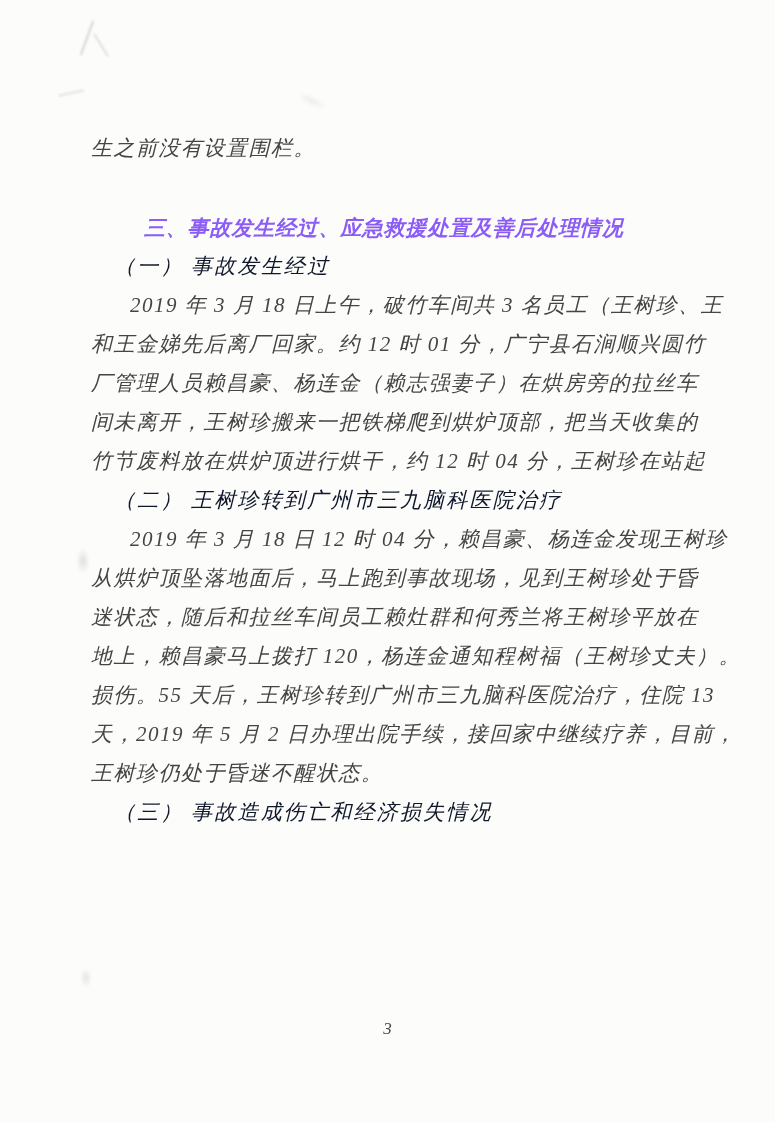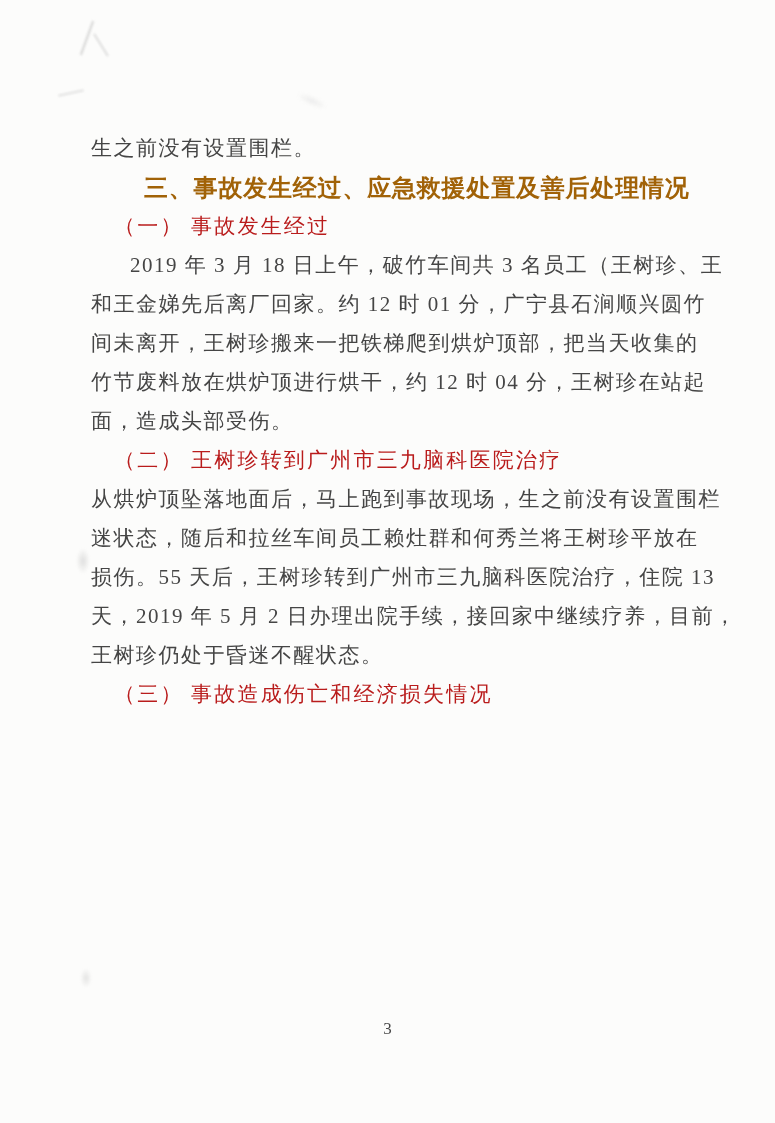--- a/index.html
+++ b/index.html
@@ -7,47 +7,49 @@
     padding: 0;
     background: #f4f4f2;
   }
   .page {
     position: relative;
     width: 775px;
     height: 1123px;
     background: #fcfcfb;
     overflow: hidden;
     font-family: "Liberation Serif", "DejaVu Serif", serif;
+    font-style: italic;
   }
   .text-block {
     position: absolute;
     left: 91px;
     top: 129px;
     width: 625px;
   }
   .line {
     height: 39px;
     line-height: 39px;
     font-size: 21px;
     letter-spacing: 1.5px;
     color: #454545;
     white-space: pre;
   }
   .section-heading {
     padding-left: 53px;
     font-family: "Liberation Sans", "DejaVu Sans", sans-serif;
     font-weight: 700;
-    font-size: 24px;
+    font-size: 21px;
     letter-spacing: 0.8px;
-    color: #a16207;
+    color: #8b5cf6;
+    margin-top: 40px;
   }
   .subsection-heading {
     padding-left: 23px;
     letter-spacing: 2.2px;
-    color: #b91c1c;
+    color: #0f172a;
   }
   .paragraph-start {
     padding-left: 39px;
     text-align: center;
   }
   .page-number {
     position: absolute;
     top: 1018px;
     left: 0;
     width: 775px;
@@ -109,26 +111,28 @@
   <div class="artifact artifact-smudge-1"></div>
   <div class="artifact artifact-smudge-2"></div>
   <div class="artifact artifact-smudge-3"></div>
 
   <div class="text-block">
     <div class="line">生之前没有设置围栏。</div>
     <div class="line section-heading">三、事故发生经过、应急救援处置及善后处理情况</div>
     <div class="line subsection-heading">（一） 事故发生经过</div>
     <div class="line paragraph-start">2019 年 3 月 18 日上午，破竹车间共 3 名员工（王树珍、王</div>
     <div class="line">和王金娣先后离厂回家。约 12 时 01 分，广宁县石涧顺兴圆竹</div>
+    <div class="line">厂管理人员赖昌豪、杨连金（赖志强妻子）在烘房旁的拉丝车</div>
     <div class="line">间未离开，王树珍搬来一把铁梯爬到烘炉顶部，把当天收集的</div>
     <div class="line">竹节废料放在烘炉顶进行烘干，约 12 时 04 分，王树珍在站起</div>
-    <div class="line">面，造成头部受伤。</div>
     <div class="line subsection-heading">（二） 王树珍转到广州市三九脑科医院治疗</div>
-    <div class="line">从烘炉顶坠落地面后，马上跑到事故现场，生之前没有设置围栏</div>
+    <div class="line paragraph-start">2019 年 3 月 18 日 12 时 04 分，赖昌豪、杨连金发现王树珍</div>
+    <div class="line">从烘炉顶坠落地面后，马上跑到事故现场，见到王树珍处于昏</div>
     <div class="line">迷状态，随后和拉丝车间员工赖灶群和何秀兰将王树珍平放在</div>
+    <div class="line">地上，赖昌豪马上拨打 120，杨连金通知程树福（王树珍丈夫）。</div>
     <div class="line">损伤。55 天后，王树珍转到广州市三九脑科医院治疗，住院 13</div>
     <div class="line">天，2019 年 5 月 2 日办理出院手续，接回家中继续疗养，目前，</div>
     <div class="line">王树珍仍处于昏迷不醒状态。</div>
     <div class="line subsection-heading">（三） 事故造成伤亡和经济损失情况</div>
   </div>
 
   <div class="page-number">3</div>
 
 </div>
 

